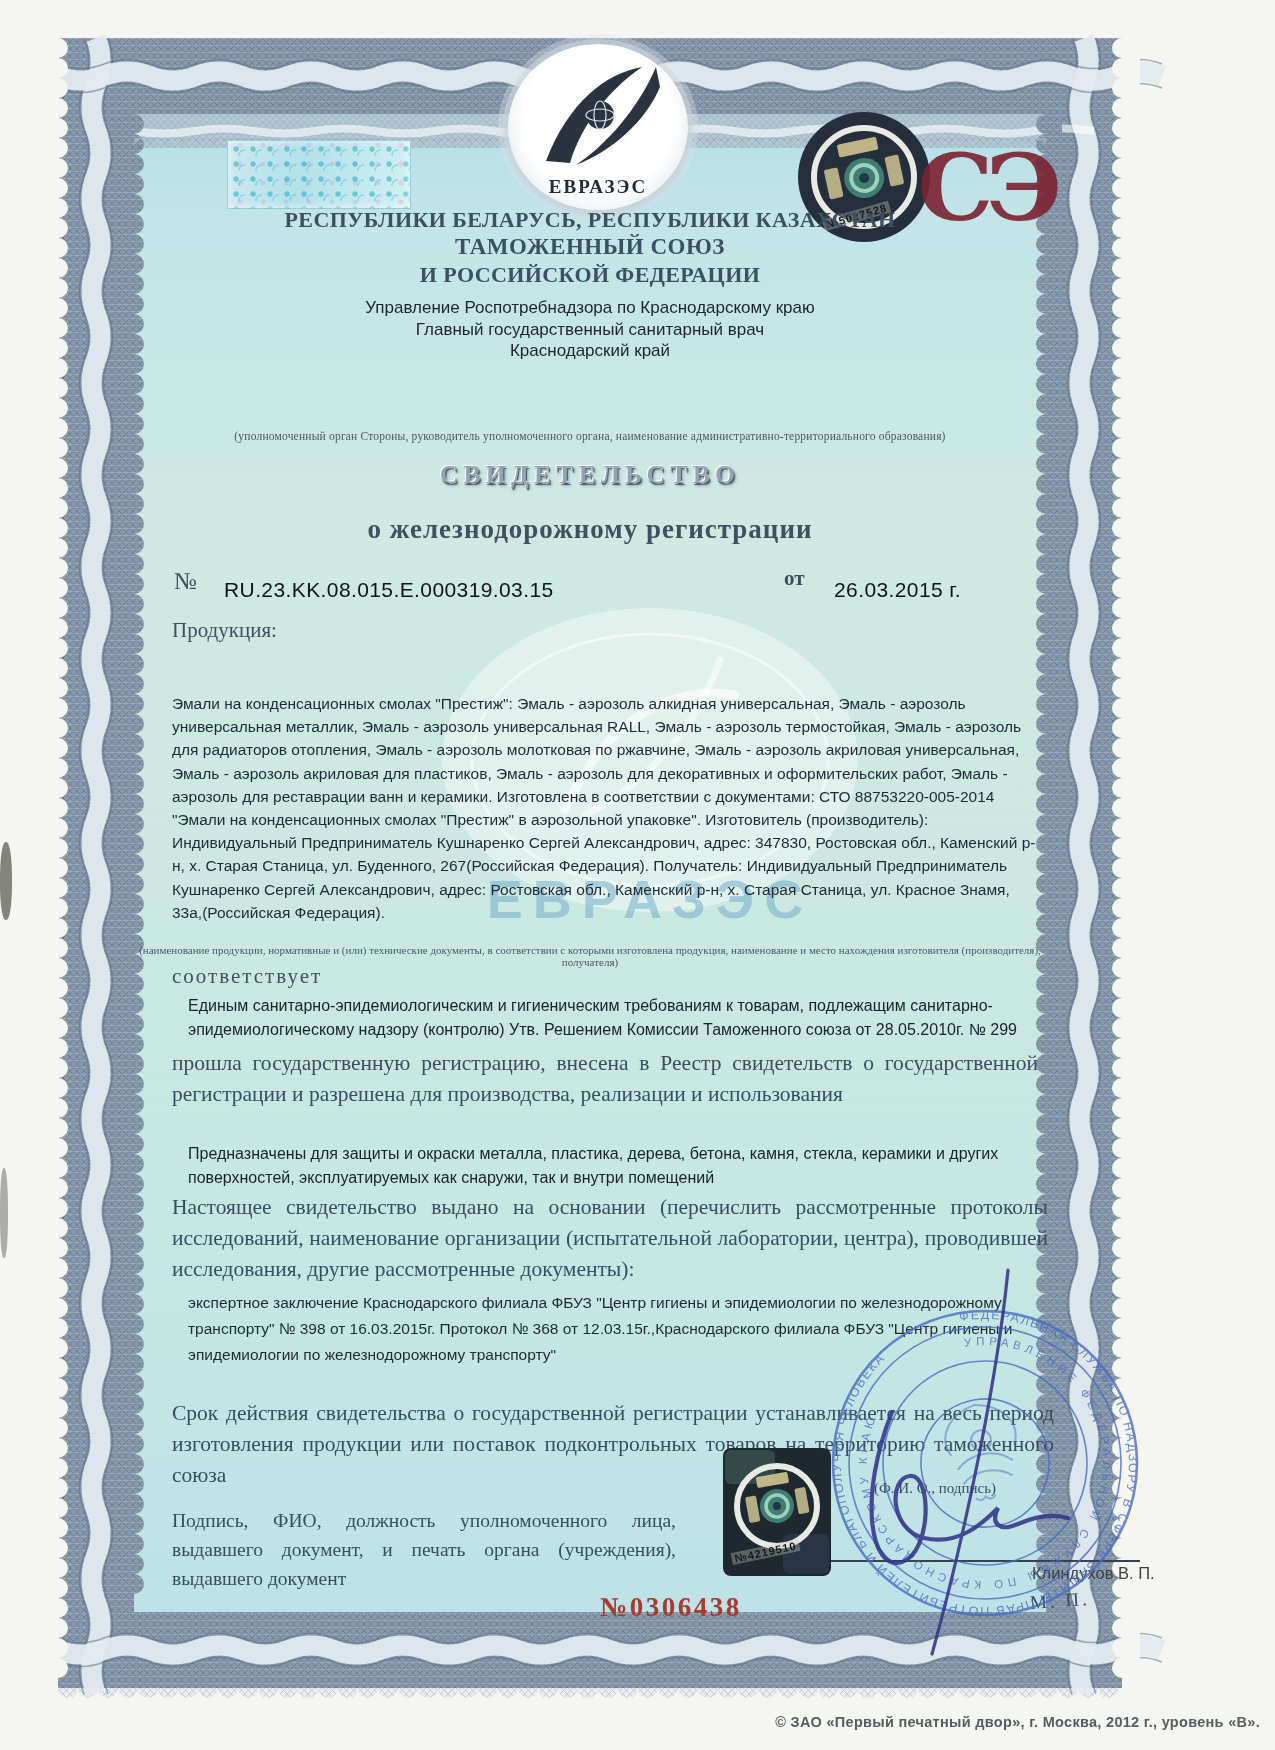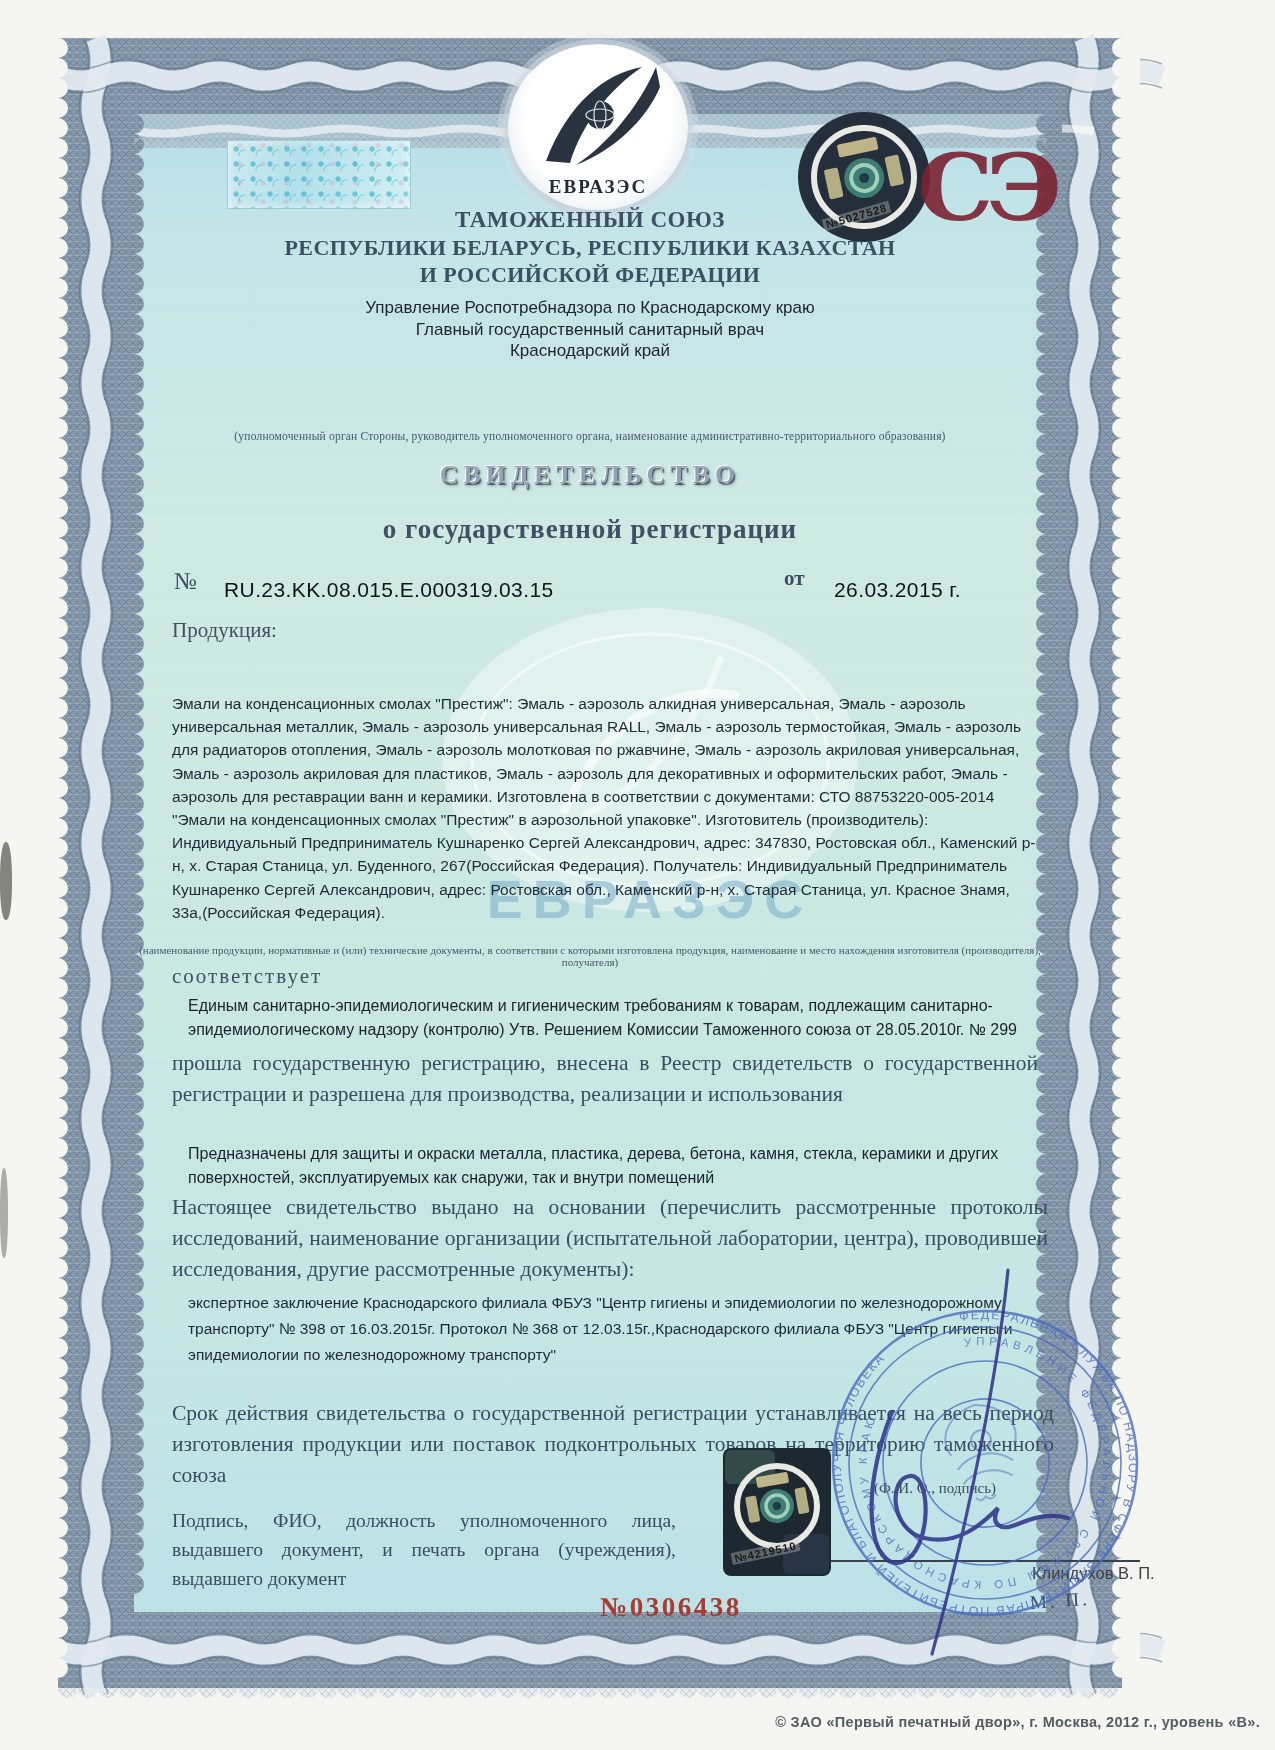--- a/index.html
+++ b/index.html
@@ -151,33 +151,33 @@
       <circle cx="68" cy="68" r="13" fill="none" stroke="#9fd0ba" stroke-width="4"></circle>
       <circle cx="68" cy="68" r="5" fill="#1f3a44"></circle>
     </g>
   </svg>
   <div class="abs holo-num" style="left:26px;top:100px;transform:rotate(-16deg);">№5027528</div>
 </div>
 
 <div class="abs se-logo">СЭ</div>
 
 <div class="abs center" style="left:134px;top:206px;width:912px;">
+  <div class="ser hdr2">РЕСПУБЛИКИ БЕЛАРУСЬ, РЕСПУБЛИКИ КАЗАХСТАН</div>
   <div class="ser hdr1">ТАМОЖЕННЫЙ СОЮЗ</div>
-  <div class="ser hdr2">РЕСПУБЛИКИ БЕЛАРУСЬ, РЕСПУБЛИКИ КАЗАХСТАН</div>
   <div class="ser hdr2">И РОССИЙСКОЙ ФЕДЕРАЦИИ</div>
   <div style="height:9px;"></div>
   <div class="san auth">Управление Роспотребнадзора по Краснодарскому краю</div>
   <div class="san auth">Главный государственный санитарный врач</div>
   <div class="san auth">Краснодарский край</div>
 </div>
 
 <div class="abs center ser tinynote" style="left:134px;top:430px;width:912px;">(уполномоченный орган Стороны, руководитель уполномоченного органа, наименование административно-территориального образования)</div>
 
 <div class="abs center ser cert-title" style="left:134px;top:460px;width:912px;">СВИДЕТЕЛЬСТВО</div>
-<div class="abs center ser cert-sub" style="left:134px;top:514px;width:912px;">о государственной регистрации</div>
+<div class="abs center ser cert-sub" style="left:134px;top:514px;width:912px;">о железнодорожному регистрации</div>
 
 <div class="abs ser no-sign" style="left:174px;top:568px;">№</div>
 <div class="abs san num-val" style="left:224px;top:578px;">RU.23.KK.08.015.E.000319.03.15</div>
 <div class="abs ser ot-lbl" style="left:784px;top:566px;">от</div>
 <div class="abs san num-val" style="left:834px;top:578px;">26.03.2015 г.</div>
 
 <div class="abs ser label-ser" style="left:172px;top:618px;">Продукция:</div>
 <div class="abs san sans-para" style="left:172px;top:652px;width:872px;">Эмали на конденсационных смолах "Престиж": Эмаль - аэрозоль алкидная универсальная, Эмаль - аэрозоль универсальная металлик, Эмаль - аэрозоль универсальная RALL, Эмаль - аэрозоль термостойкая, Эмаль - аэрозоль для радиаторов отопления, Эмаль - аэрозоль молотковая по ржавчине, Эмаль - аэрозоль акриловая универсальная, Эмаль - аэрозоль акриловая для пластиков, Эмаль - аэрозоль для декоративных и оформительских работ, Эмаль - аэрозоль для реставрации ванн и керамики. Изготовлена в соответствии с документами: СТО 88753220-005-2014 "Эмали на конденсационных смолах "Престиж" в аэрозольной упаковке". Изготовитель (производитель): Индивидуальный Предприниматель Кушнаренко Сергей Александрович, адрес: 347830, Ростовская обл., Каменский р-н, х. Старая Станица, ул. Буденного, 267(Российская Федерация).  Получатель: Индивидуальный Предприниматель Кушнаренко Сергей Александрович, адрес: Ростовская обл., Каменский р-н, х. Старая Станица, ул. Красное Знамя, 33а,(Российская Федерация).</div>
 
 <div class="abs center ser" style="left:134px;top:944px;width:912px;font-size:11px;color:#46586a;">(наименование продукции, нормативные и (или) технические документы, в соответствии с которыми изготовлена продукция, наименование и место нахождения изготовителя (производителя), получателя)</div>

